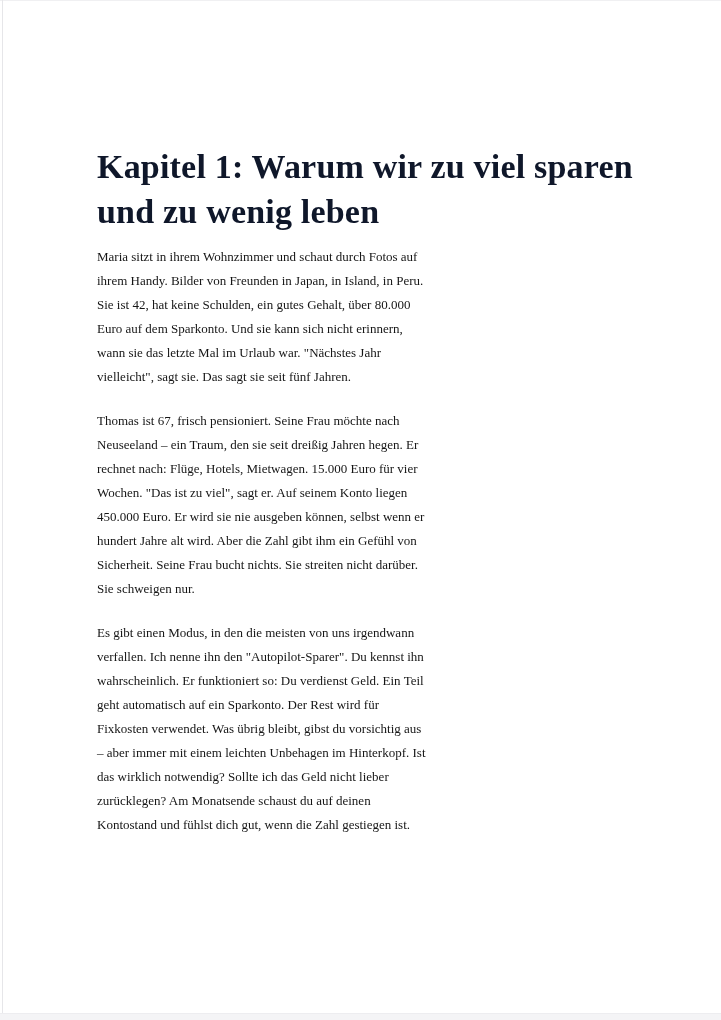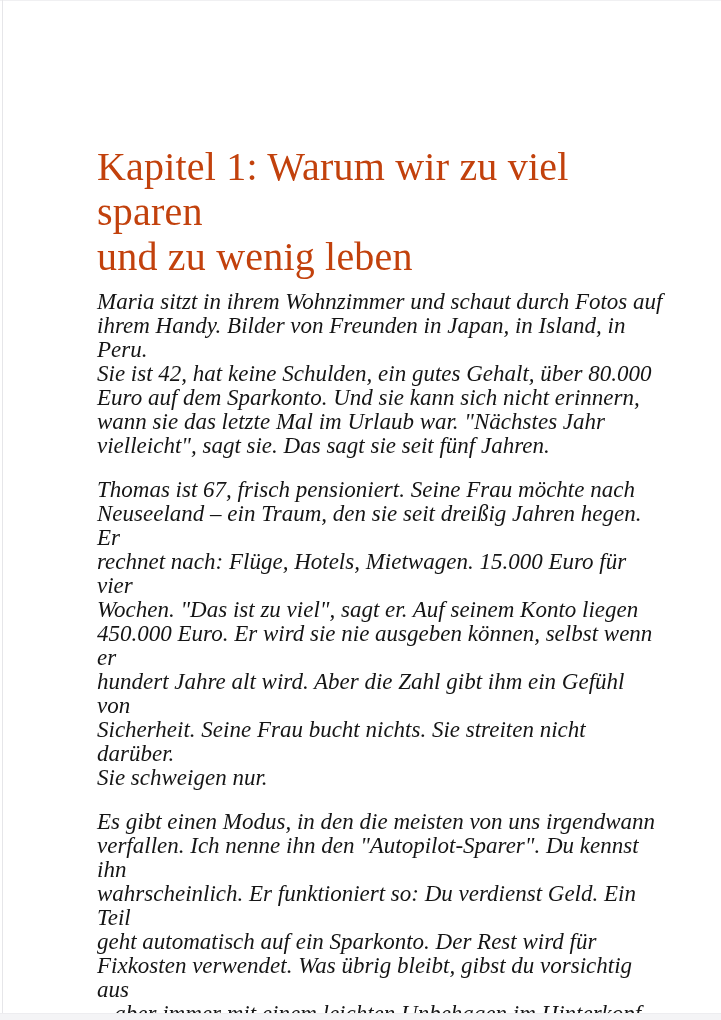--- a/index.html
+++ b/index.html
@@ -32,36 +32,35 @@
     background: #f4f4f6;
     border-top: 1px solid #ededf0;
   }
   .content {
     position: absolute;
     left: 0; top: 0;
     width: 721px;
     padding: 144px 58px 0 97px;
   }
   .chapter-title {
-    font-size: 40px;
+    font-size: 34px;
     line-height: 45px;
-    font-weight: 400;
+    font-weight: 700;
     letter-spacing: 0.2px;
     margin: 0 0 11px 0;
     white-space: pre-line;
-    color: #c2410c;
+    color: #0f172a;
   }
   .body-par {
-    font-size: 23px;
+    font-size: 13px;
     line-height: 24px;
     margin: 0 0 20px 0;
     white-space: pre-line;
     width: 566px;
     color: #151515;
-    font-style: italic;
   }
 </style>
 </head>
 <body>
 
 <div class="page-edge-top"></div>
 <div class="page-edge-left"></div>
 
 <main class="content">
   <h1 class="chapter-title">Kapitel 1: Warum wir zu viel sparen

